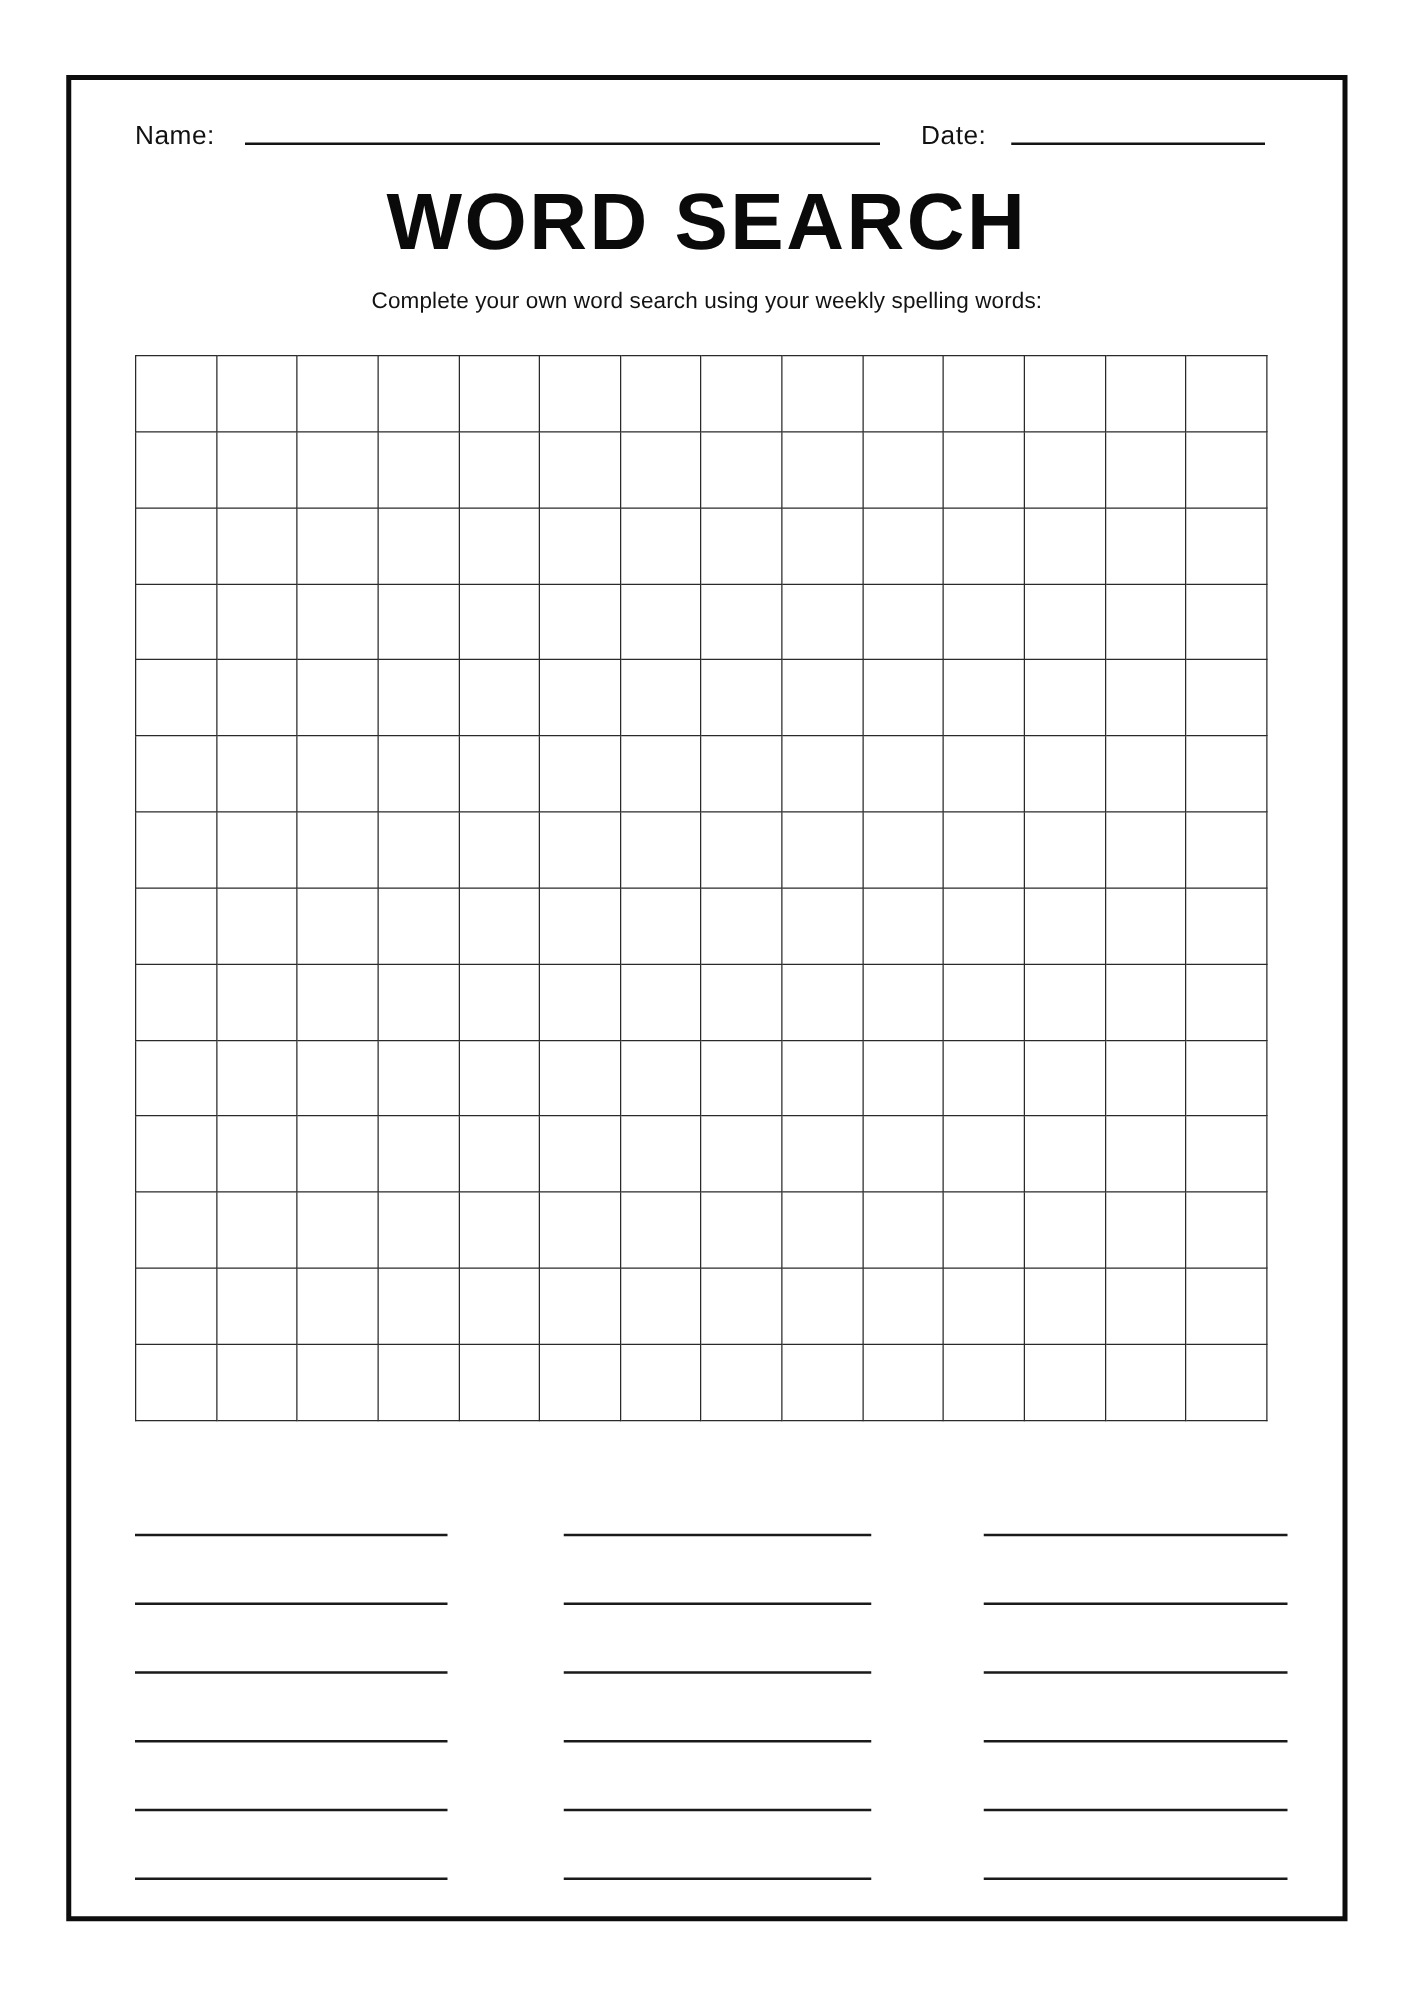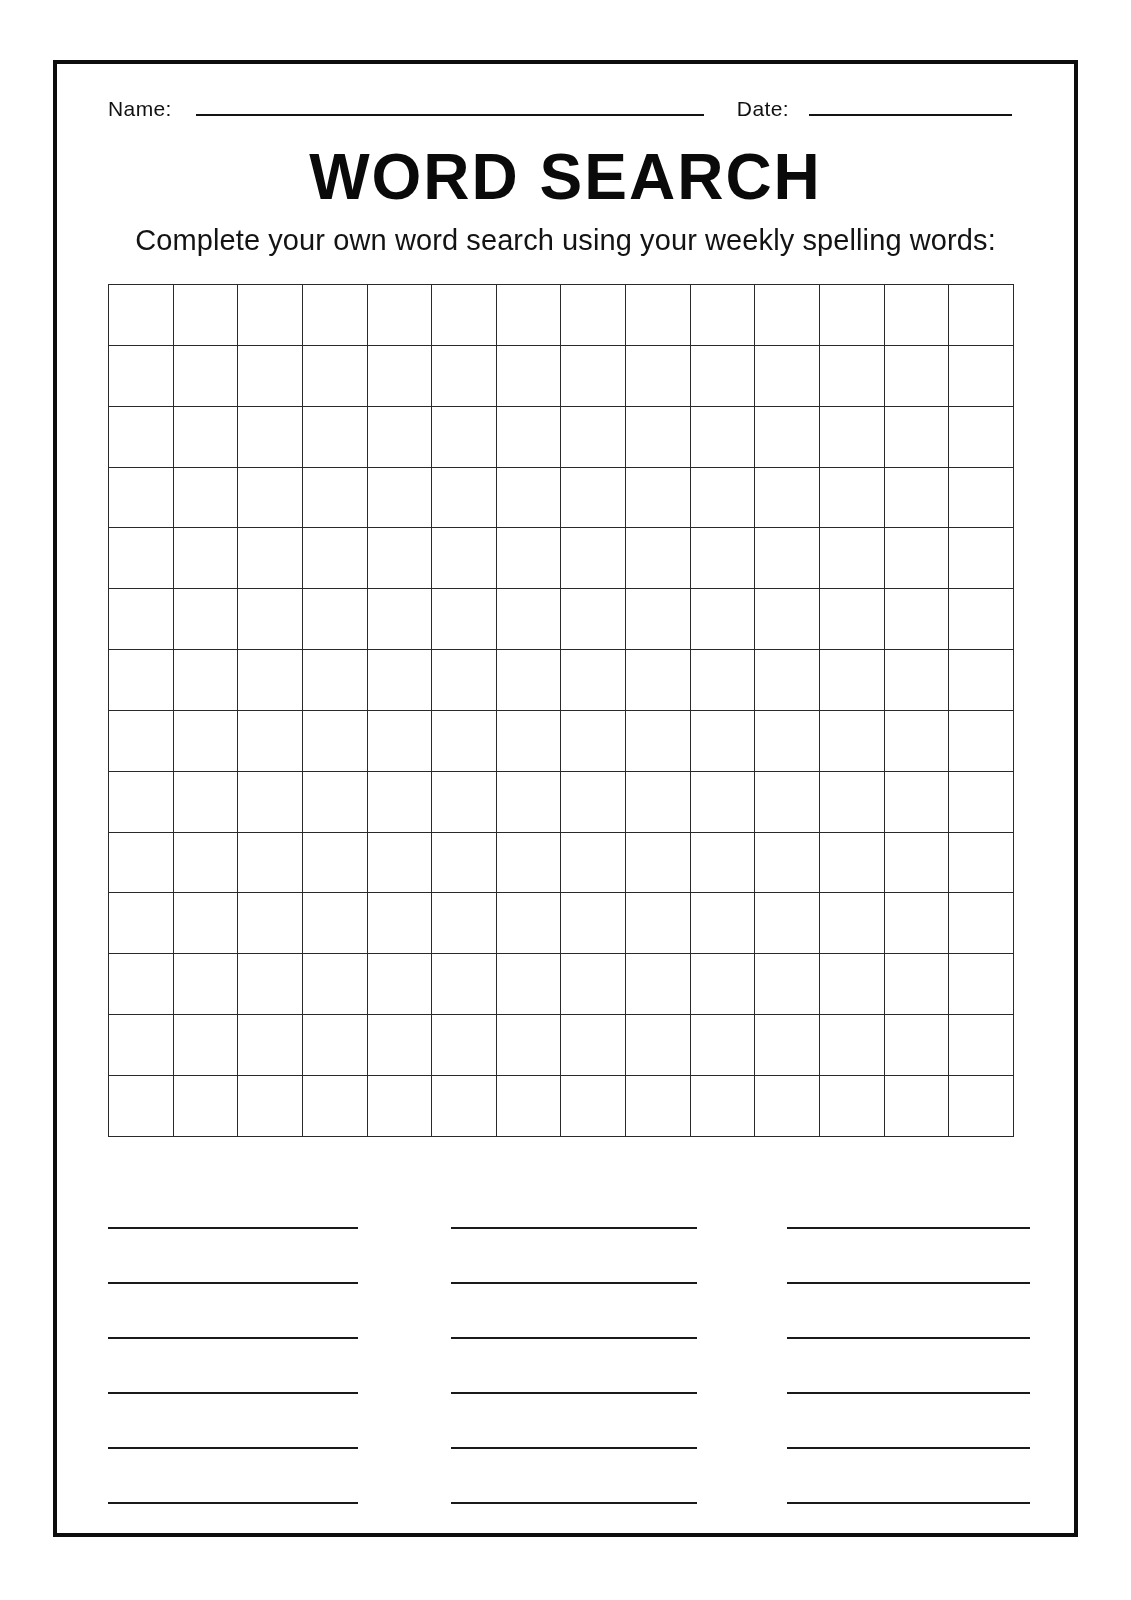--- a/index.html
+++ b/index.html
@@ -71,21 +71,21 @@
     margin-top: 12px;
   }
 
   
   .subtitle {
     position: absolute;
     left: 0;
     top: 162px;
     width: 100%;
     text-align: center;
-    font-size: 29px;
+    font-size: 18px;
     font-weight: 400;
     letter-spacing: 0.1px;
     line-height: 28px;
     color: #131313;
   }
 
   
   .grid-wrap {
     position: absolute;
     left: 51px;

